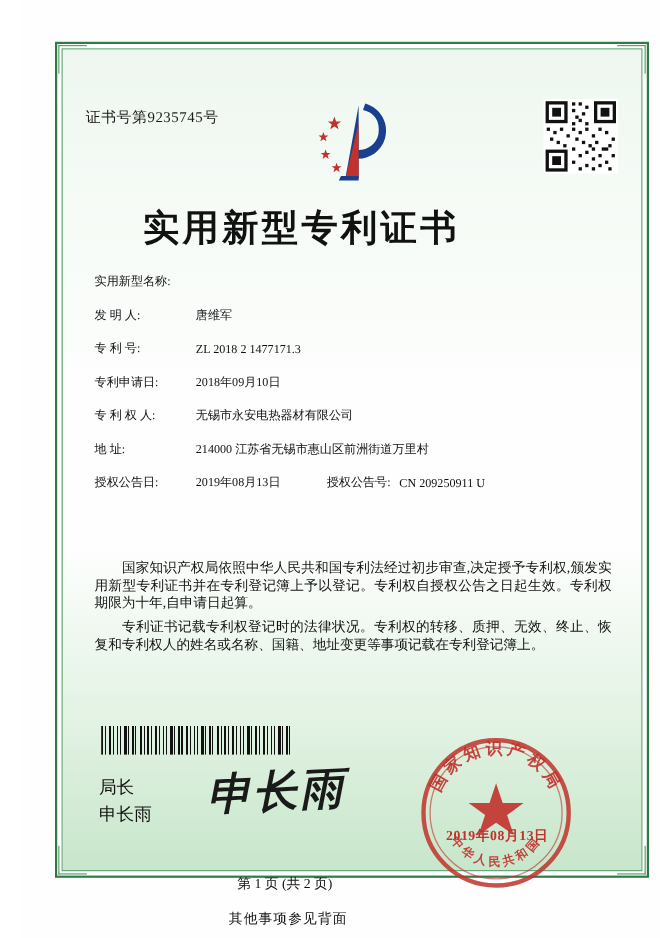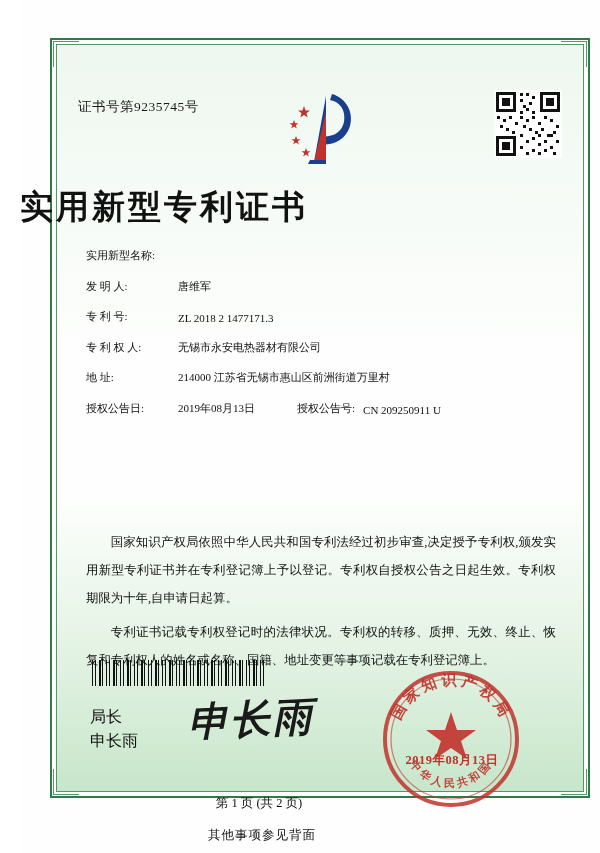--- a/index.html
+++ b/index.html
@@ -85,20 +85,21 @@
   .qr {
     position: absolute;
     left: 474px; top: 90px;
     width: 68px; height: 68px;
   }
 
   .title {
     position: absolute;
     left: 0; top: 185px;
     width: 508px;
+    text-align: center;
     font-size: 33px;
     font-weight: bold;
     letter-spacing: 3px;
     color: #111;
     font-family: "Liberation Serif", serif;
   }
 
   
   .fields {
     position: absolute;
@@ -127,24 +128,24 @@
     flex: 0 0 auto;
   }
   .field-sub-value {
     margin-left: 8px;
     flex: 0 0 auto;
   }
 
   
   .para-block {
     position: absolute;
-    left: 66px; top: 528px;
+    left: 66px; top: 508px;
     width: 470px;
     font-size: 12.4px;
-    line-height: 28px;
+    line-height: 16px;
     color: #111;
     text-align: justify;
   }
   .para {
     text-indent: 2em;
     margin: 0 0 6px 0;
   }
 
   
   .barcode {
@@ -319,20 +320,24 @@
     </div>
     <div class="field-row">
       <span class="field-label">发 明 人:</span>
       <span class="field-value">唐维军</span>
     </div>
     <div class="field-row">
       <span class="field-label">专 利 号:</span>
       <span class="field-value">ZL 2018 2 1477171.3</span>
     </div>
     <div class="field-row">
+      <span class="field-label">专利申请日:</span>
+      <span class="field-value">2018年09月10日</span>
+    </div>
+    <div class="field-row">
       <span class="field-label">专 利 权 人:</span>
       <span class="field-value">无锡市永安电热器材有限公司</span>
     </div>
     <div class="field-row">
       <span class="field-label">地      址:</span>
       <span class="field-value">214000 江苏省无锡市惠山区前洲街道万里村</span>
     </div>
     <div class="field-row dual">
       <span class="field-label">授权公告日:</span>
       <span class="field-value">2019年08月13日</span>

